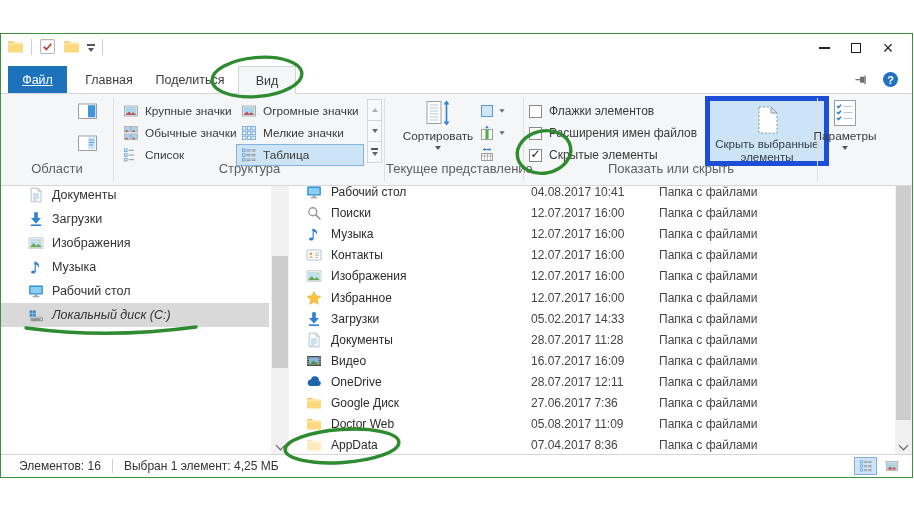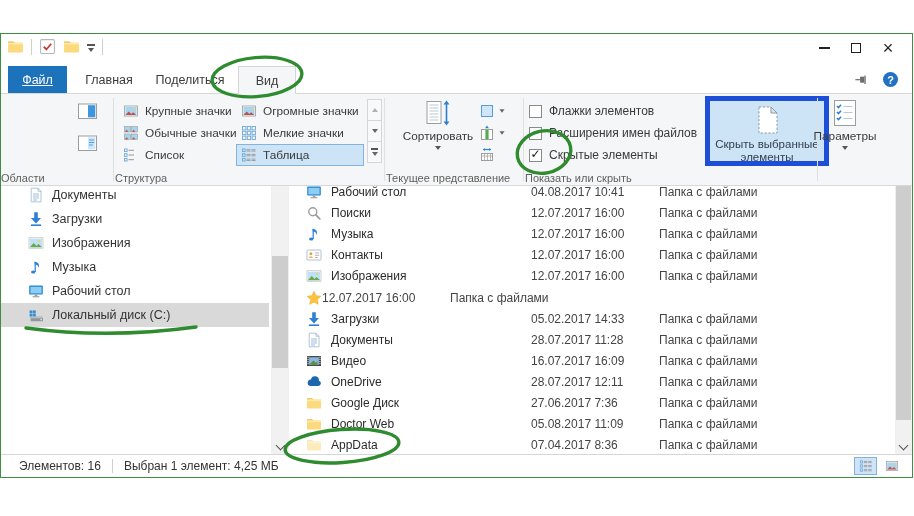--- a/index.html
+++ b/index.html
@@ -31,21 +31,21 @@
   .tab.share { left:148px; width:82px; }
   .tab.view { left:237px; width:58px; background:#f5f6f7; border:1px solid #d5d5d5; border-bottom:none; height:28px; z-index:3; }
   .tab-right { position:absolute; right:14px; top:9px; display:flex; align-items:center; gap:14px; }
   .pin-ico { width:15px; height:15px; display:inline-block; }
   .help { width:15px; height:15px; border-radius:50%; background:#2170c4; color:#fff; font-size:11px; font-weight:bold; display:flex; align-items:center; justify-content:center; }
 
   
   .ribbon { position:absolute; left:0; top:59px; width:100%; height:93px; background:#f5f6f7; border-top:1px solid #d8d8d8; border-bottom:1px solid #d8d8d8; z-index:2; }
   .rgroup { position:absolute; top:0; height:91px; }
   .rsep { position:absolute; top:4px; width:1px; height:83px; background:#e0e0e0; }
-  .glabel { position:absolute; bottom:1px; left:0; width:100%; font-size:11px; color:#5e5e5e; white-space:nowrap; }
+  .glabel { position:absolute; bottom:9px; left:0; width:100%; text-align:center; font-size:13px; color:#5e5e5e; white-space:nowrap; }
   .g-panes { left:0; width:112px; }
   .g-layout { left:114px; width:269px; }
   .g-current { left:385px; width:137px; }
   .g-showhide { left:524px; width:292px;padding-left:16px; }
   .g-options { left:798px; width:93px; }
   .s1 { left:112px; } .s2 { left:383px; } .s3 { left:522px; } .s4 { left:816px; }
 
   .bigbtn { position:absolute; top:2px; height:72px; display:flex; flex-direction:column; align-items:center; text-align:center; font-size:11.8px; color:#3a3a3a; line-height:13px; }
   .bicon { width:28px; height:28px; margin:3px 0 3px; display:block; }
   .blabel .tri-down { display:inline-block; margin-left:3px; vertical-align:middle; border-top-color:#666; }
@@ -77,21 +77,21 @@
   .hidebtn { position:absolute; left:180px; top:2px; width:124px; height:70px; background:#cde3f6; border:5px solid #1d4ed8; display:flex; flex-direction:column; align-items:center; text-align:center; font-size:11.5px; color:#31404e; line-height:13px; }
   .hicon { width:30px; height:32px; margin:3px 0 2px; display:block; }
 
   .g-options .bigbtn { left:6px; width:80px; }
 
   
   .content { position:absolute; left:0; top:152px; width:100%; height:270px; background:#fff; overflow:hidden; }
   .sidebar { position:absolute; left:0; top:0; width:268px; height:100%; overflow:hidden; }
   .srow { height:24px; display:flex; align-items:center; padding-left:27px; gap:8px; font-size:12.5px; color:#333; white-space:nowrap; }
   .srow:first-child { margin-top:-3px; }
-  .srow.sel { background:#d9d9d9; }
+  .srow.sel { background:#d9d9d9;font-style:italic; }
 
   .vscroll { position:absolute; top:0; width:17px; height:270px; background:#f1f1f1; }
   .vscroll.side { left:270px; width:18px; }
   .vscroll.main { left:894px; }
   .vthumb { position:absolute; left:1px; right:1px; background:#cdcdcd; }
   .side .vthumb { top:70px; height:112px; }
   .main .vthumb { top:0; height:234px; }
   .varrow { position:absolute; left:0; right:0; bottom:0; height:18px; background:#f1f1f1; }
   .chev-down { display:block; width:7px; height:7px; border-left:1.5px solid #555; border-bottom:1.5px solid #555; transform:rotate(-45deg); margin:4px auto 0; }
 
@@ -548,20 +548,21 @@
             <span class="fname">Изображения</span>
             <span class="fdate">12.07.2017 16:00</span>
             <span class="ftype">Папка с файлами</span>
           </div>
           <div class="frow">
             <span class="ico i16">
               <svg viewBox="0 0 16 16">
                 <path d="M8 1.4l2.1 4.3 4.7.6-3.4 3.3.8 4.7L8 12l-4.2 2.3.8-4.7L1.2 6.3l4.7-.6z" fill="#fcc43e" stroke="#e9a92a" stroke-width=".6"></path>
               </svg>
             </span>
+            <span class="fname">Избранное</span>
             <span class="fdate">12.07.2017 16:00</span>
             <span class="ftype">Папка с файлами</span>
           </div>
           <div class="frow">
             <span class="ico i16">
               <svg viewBox="0 0 16 16">
                 <path fill="#2e80d3" d="M6.2 1.3h3.6V7h3.2L8 12.6 2.9 7h3.3z"></path>
                 <rect x="2.9" y="13.4" width="10.2" height="1.6" fill="#2e80d3"></rect>
               </svg>
             </span>

